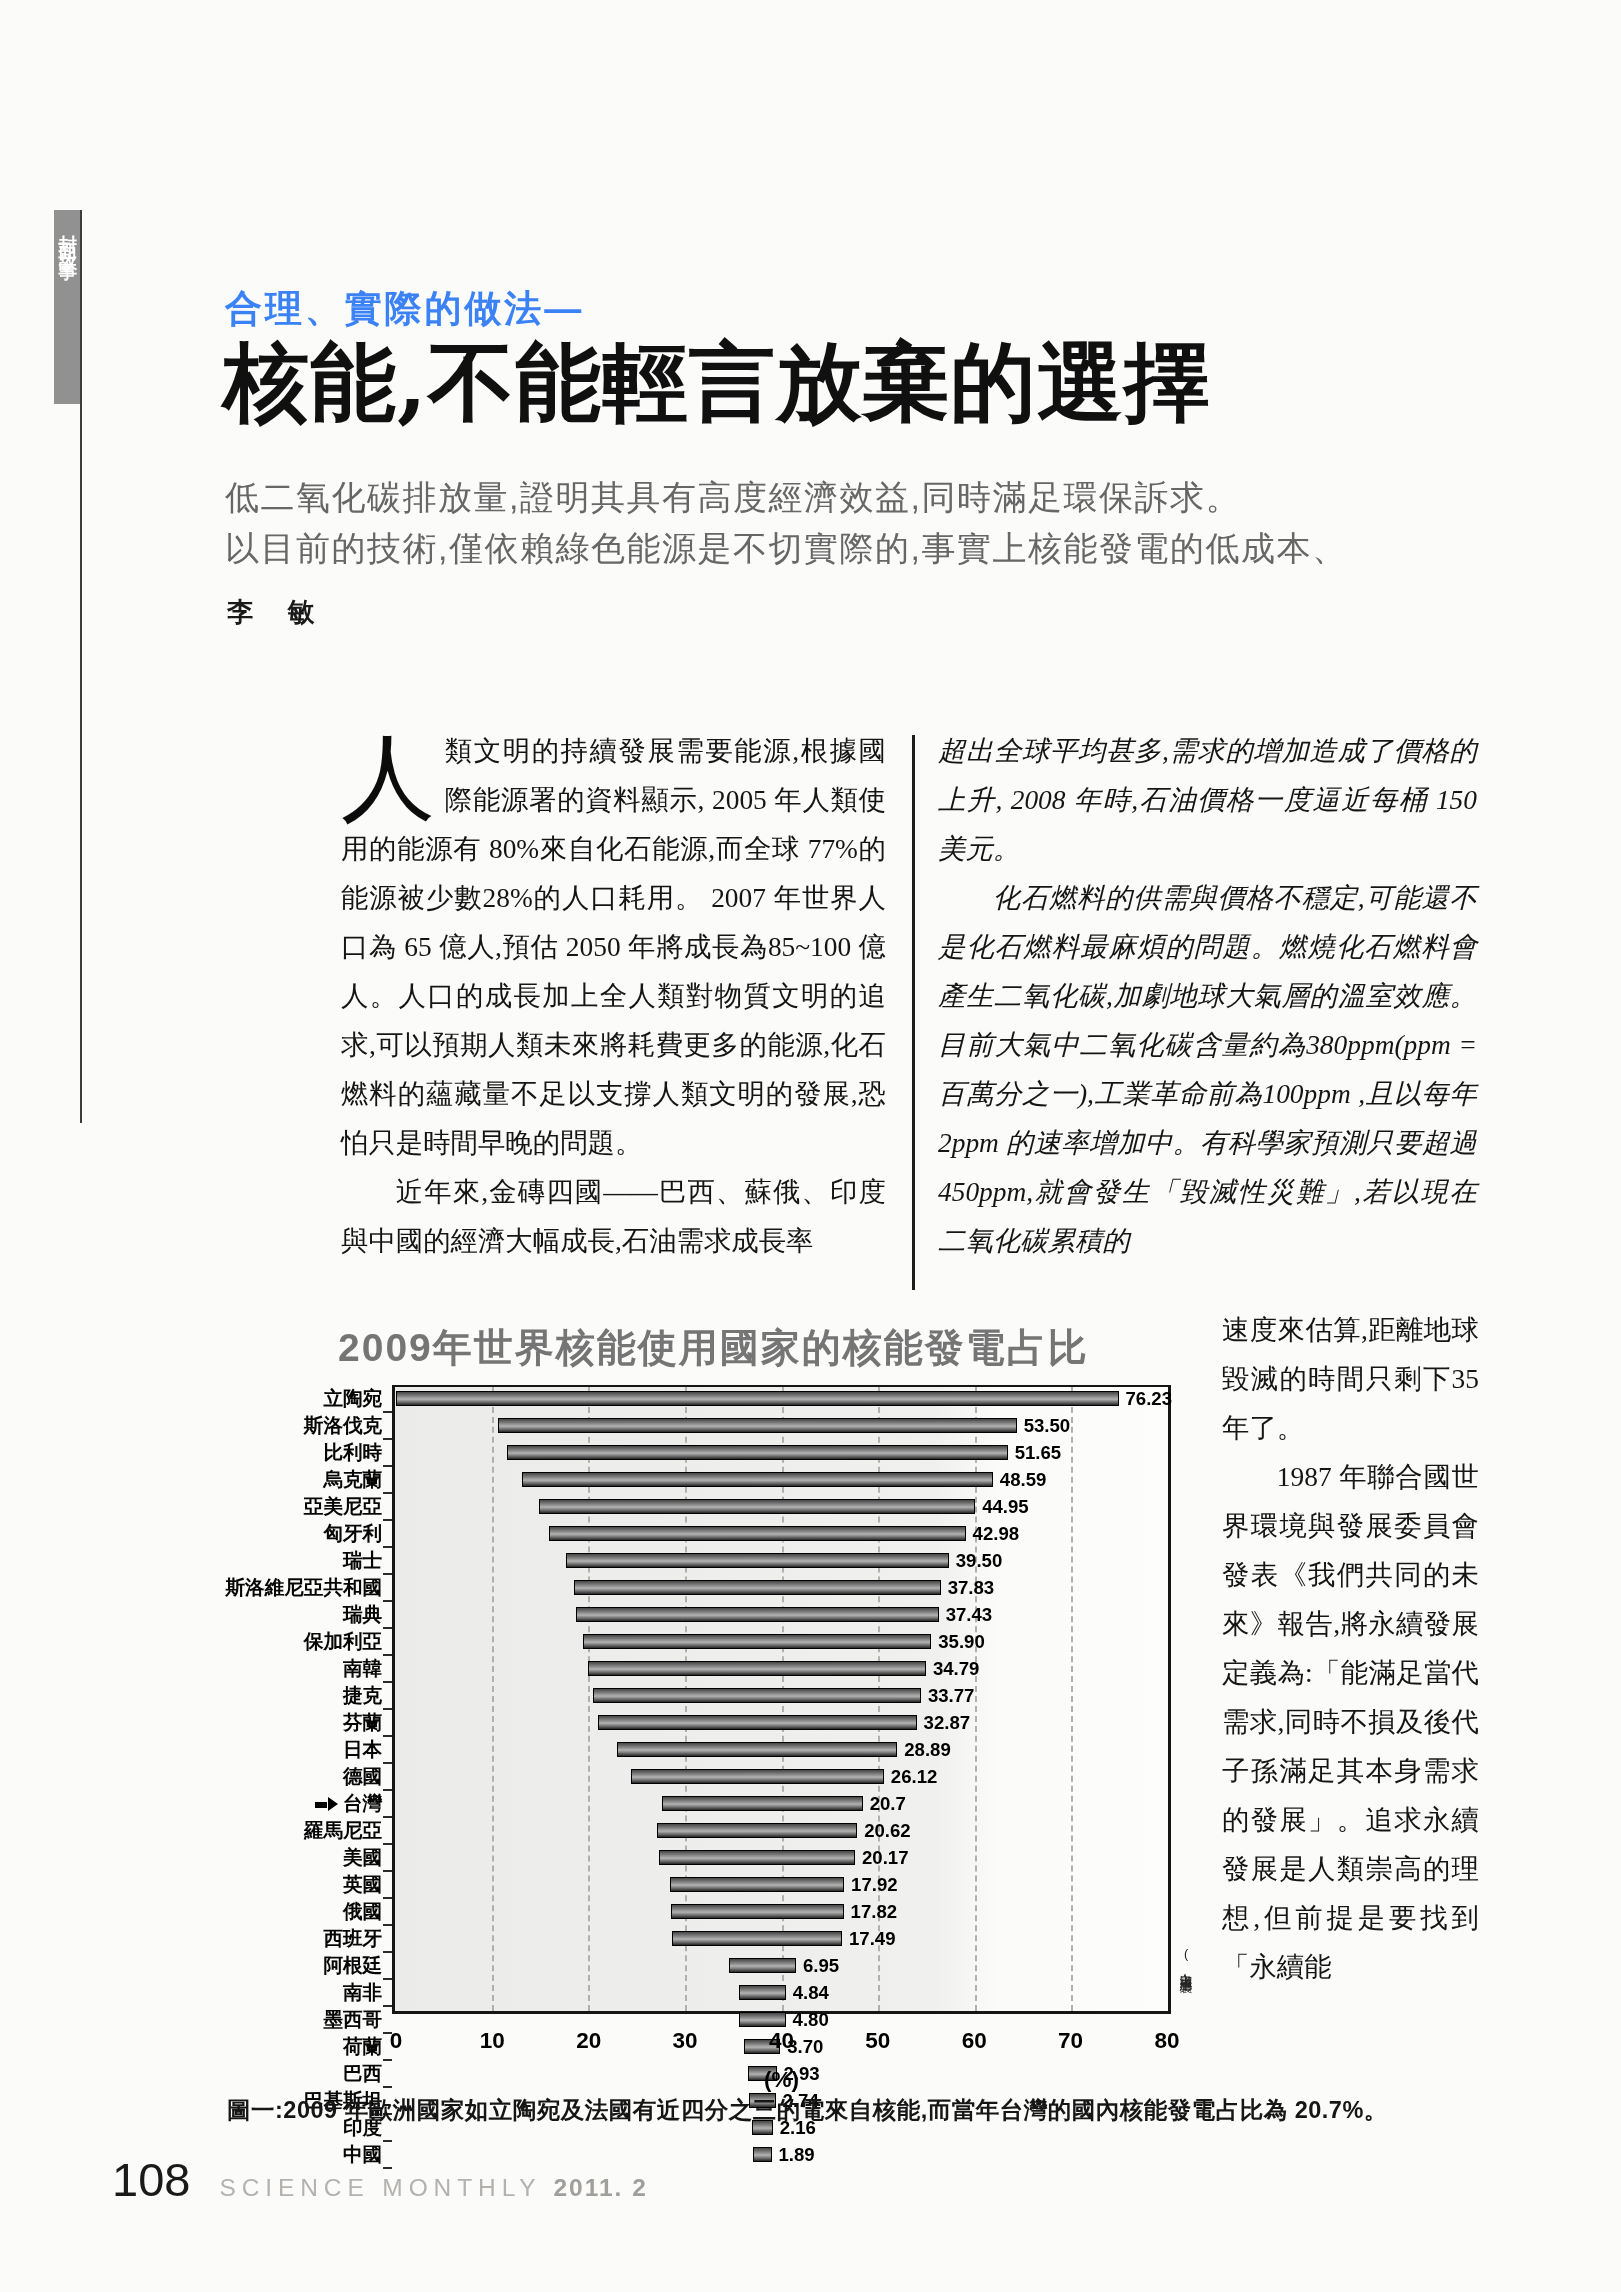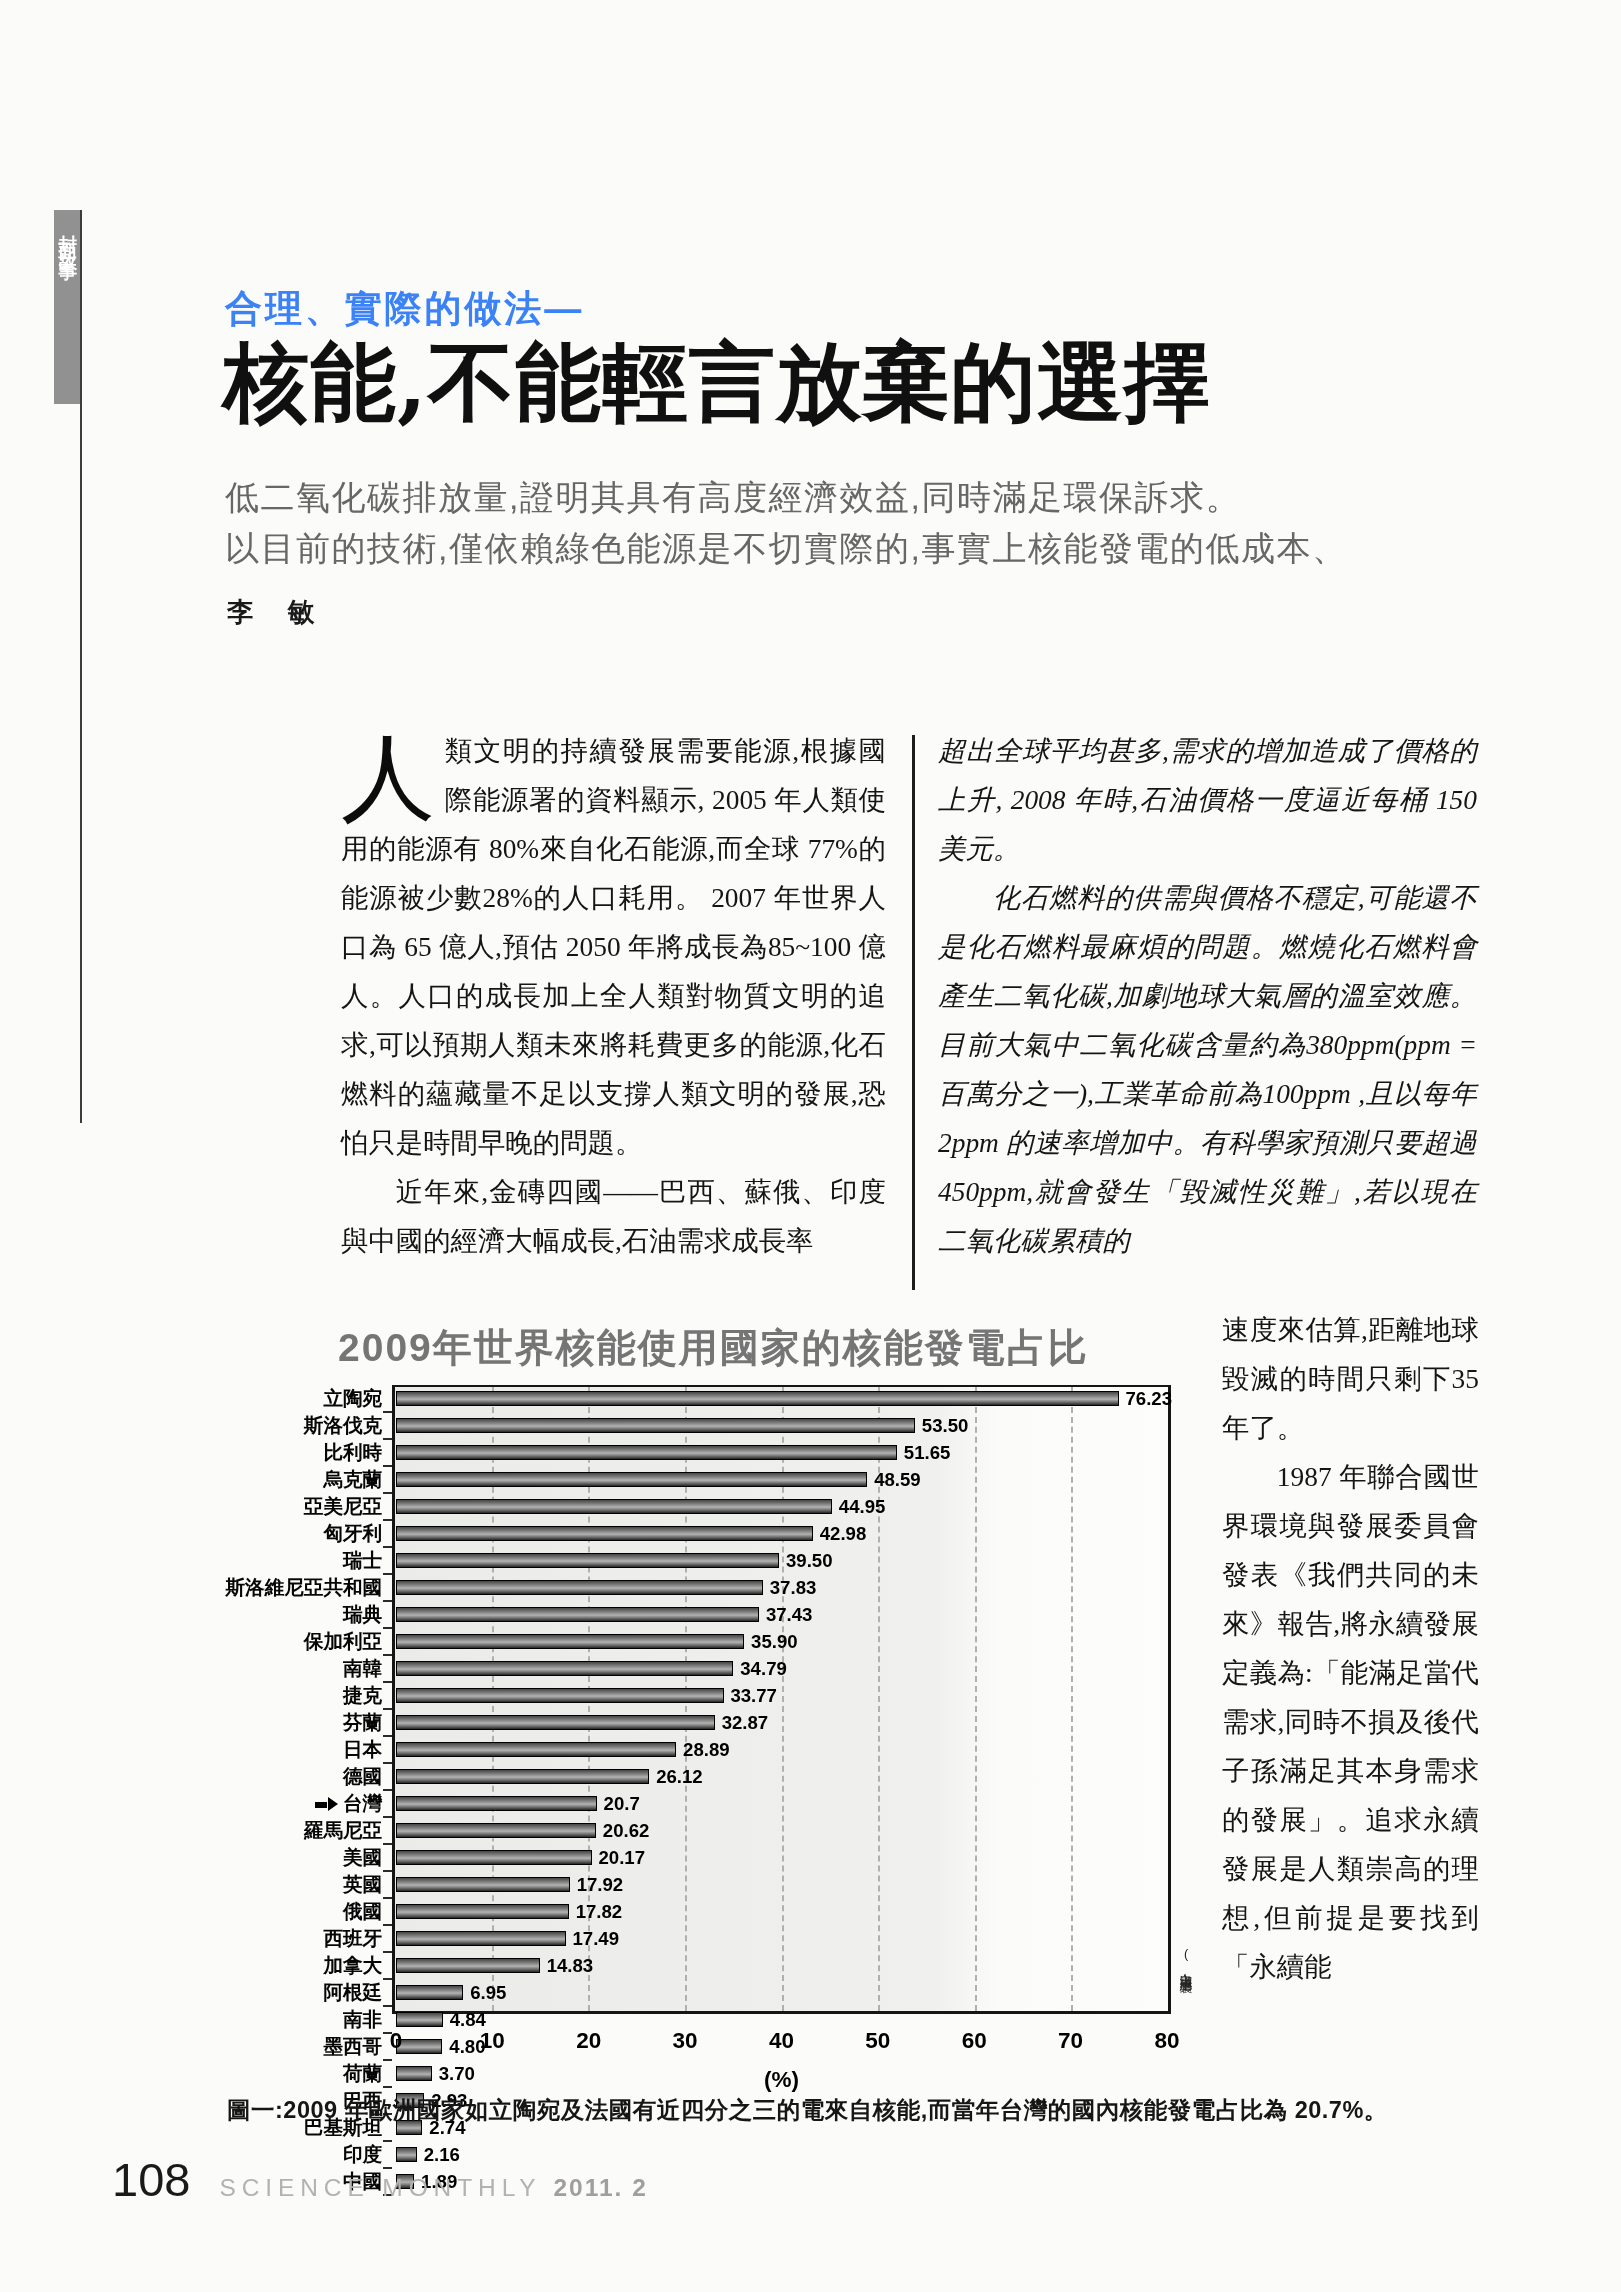--- a/index.html
+++ b/index.html
@@ -39,21 +39,21 @@
   .chart{position:absolute;left:167px;top:1385px;width:1049px;height:720px;}
   .plot{position:absolute;left:225px;top:0;width:779px;height:629px;box-sizing:border-box;
     border:3.9px solid #151515;border-top-width:2.9px;
     background:linear-gradient(90deg,#ebebe9 0%,#f0f0ee 70%,#fbfbf9 78%,#fdfdfc 100%);}
   .grid{position:absolute;top:0;bottom:0;width:0;border-left:2px dashed #b1b0ad;}
   .rows{position:absolute;left:0;top:0;width:1005px;height:629px;display:flex;flex-direction:column;}
   .crow{flex:1;display:flex;align-items:center;}
   .rlabel{width:225px;box-sizing:border-box;padding-right:9.8px;text-align:right;position:relative;
     font:bold 19.6px "Liberation Sans",sans-serif;color:#060606;white-space:nowrap;}
   .rlabel::after{content:'';position:absolute;right:0;bottom:-1px;width:8.8px;height:2px;background:#2a2a2a;}
-  .rtrack{flex:1;position:relative;display:flex;align-items:center;height:100%;padding-left:3.9px;box-sizing:border-box;}
+  .rtrack{flex:1;position:relative;display:flex;align-items:center;height:100%;padding-left:3.9px;box-sizing:border-box;justify-content:center;}
   .rbar{height:14.7px;box-sizing:border-box;border:1px solid #000;
     background:linear-gradient(180deg,#454545 0%,#8f8f8f 38%,#b3b3b3 55%,#6e6e6e 78%,#262626 100%);}
   .rval{font:bold 18.6px "Liberation Sans",sans-serif;color:#000;margin-left:6.9px;white-space:nowrap;}
   .xaxis{position:absolute;left:229px;top:643px;width:771px;height:27.4px;}
   .xtick{position:absolute;transform:translateX(-50%);font:bold 22.5px "Liberation Sans",sans-serif;color:#000;}
   .xlabel{position:absolute;left:229px;top:682px;width:771px;text-align:center;
     font:bold 22.5px "Liberation Sans",sans-serif;color:#000;}
   .tw-arrow{display:inline-block;vertical-align:middle;width:23.5px;height:15.7px;position:relative;margin-right:4.9px;}
   .tw-arrow::before{content:'';position:absolute;left:0;top:4.9px;width:12.7px;height:5.9px;background:#000;}
   .tw-arrow::after{content:'';position:absolute;right:0;top:0;width:0;height:0;
@@ -258,27 +258,20 @@
           </div>
         </div>
         <div class="crow">
           <div class="rlabel">西班牙</div>
           <div class="rtrack">
             <div class="rbar" style="width: 21.8625%;"></div>
             <span class="rval">17.49</span>
           </div>
         </div>
         <div class="crow">
-          <div class="rlabel">加拿大</div>
-          <div class="rtrack">
-            <div class="rbar" style="width: 18.5375%;"></div>
-            <span class="rval">14.83</span>
-          </div>
-        </div>
-        <div class="crow">
           <div class="rlabel">阿根廷</div>
           <div class="rtrack">
             <div class="rbar" style="width: 8.6875%;"></div>
             <span class="rval">6.95</span>
           </div>
         </div>
         <div class="crow">
           <div class="rlabel">南非</div>
           <div class="rtrack">
             <div class="rbar" style="width: 6.05%;"></div>

